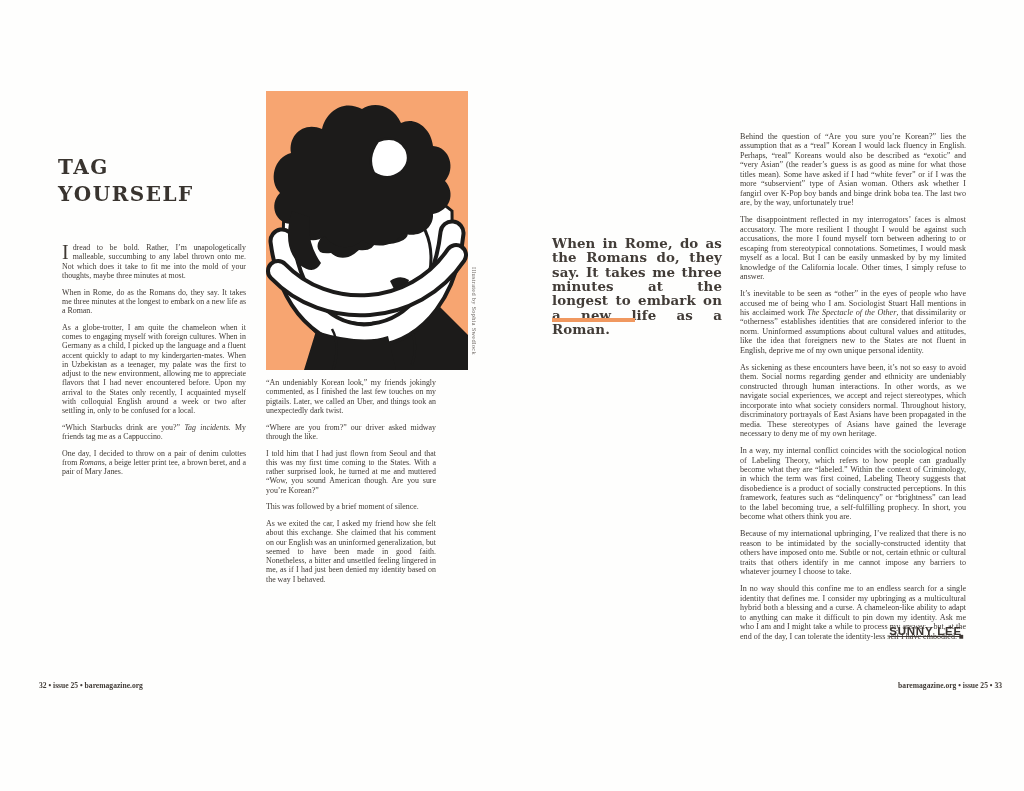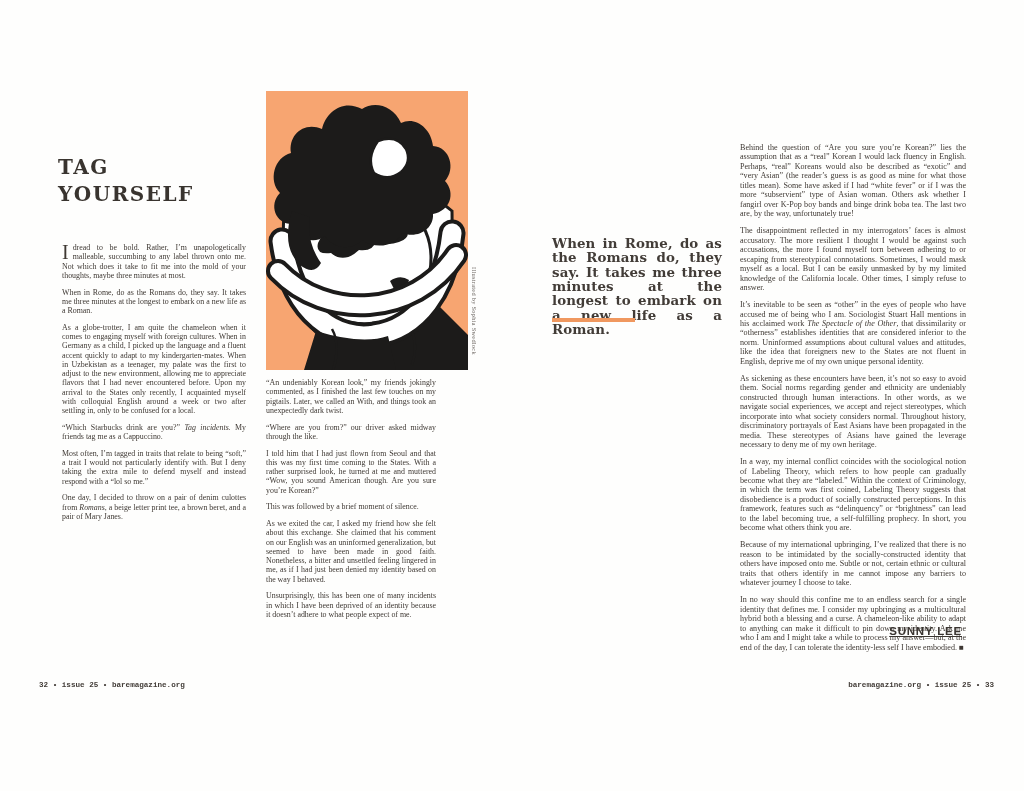--- a/index.html
+++ b/index.html
@@ -31,21 +31,21 @@
 
   .col{
     position:absolute;
     font-size:7.9px;line-height:1.17;
     text-align:justify;
     color:var(--ink);
   }
   .col .para{margin:0 0 7.5px 0;}
   .col1{left:62px;top:243px;width:184px;}
   .col2{left:266px;top:378px;width:170px;}
-  .col3{left:740px;top:143px;width:226px;font-size:8.1px;}
+  .col3{left:740px;top:132px;width:226px;font-size:8.1px;}
 
   .dropcap{
     float:left;
     font-size:20px;line-height:16px;
     padding:1px 4px 0 0;
     font-weight:normal;
   }
 
   .illustration{
     position:absolute;left:266px;top:91px;width:202px;height:279px;
@@ -83,42 +83,41 @@
     font-weight:bold;
     font-size:11.5px;letter-spacing:0.8px;
     color:#3A3531;
     text-decoration:underline;
   }
 
   .footer{
     position:absolute;top:681px;
     font-size:7.6px;font-weight:bold;
     color:#423C37;
-    font-family:Liberation Mono, monospace;
+    font-family:Liberation Serif, serif;
   }
   .footer-left{left:39px;}
-  .footer-right{right:30px;text-align:right;}
+  .footer-right{right:22px;text-align:right;}
 </style>
 </head>
 <body>
 
 <div class="spread">
 
   <header class="title">
     <div>TAG</div>
     <div>YOURSELF</div>
   </header>
 
   <section class="col col1">
     <p class="para"><span class="dropcap">I</span><span>dread to be bold. Rather, I’m unapologetically malleable, succumbing to any label thrown onto me. Not which does it take to fit me into the mold of your thoughts, maybe three minutes at most.</span></p>
     <div>
         <p class="para">When in Rome, do as the Romans do, they say. It takes me three minutes at the longest to embark on a new life as a Roman.</p>
         <p class="para">As a globe-trotter, I am quite the chameleon when it comes to engaging myself with foreign cultures. When in Germany as a child, I picked up the language and a fluent accent quickly to adapt to my kindergarten-mates. When in Uzbekistan as a teenager, my palate was the first to adjust to the new environment, allowing me to appreciate flavors that I had never encountered before. Upon my arrival to the States only recently, I acquainted myself with colloquial English around a week or two after settling in, only to be confused for a local.</p>
         <p class="para">“Which Starbucks drink are you?” <i>Tag incidents.</i> My friends tag me as a Cappuccino.</p>
-        <p class="para">Most often, I’m tagged in traits that relate to being “soft,” a trait I would not particularly identify with. But I deny taking the extra mile to defend myself and instead respond with a “lol so me.”</p>
         <p class="para">One day, I decided to throw on a pair of denim culottes from <i>Romans</i>, a beige letter print tee, a brown beret, and a pair of Mary Janes.</p>
       </div>
   </section>
 
   <figure class="illustration">
     <svg viewBox="0 0 202 279" xmlns="http://www.w3.org/2000/svg">
       <rect class="ill-bg" x="0" y="0" width="202" height="279"></rect>
 
       <polygon points="78,279 150,192 202,244 202,279" fill="#1c1b1a"></polygon>
 
@@ -141,26 +140,25 @@
       <path d="M96,18 C78,8 60,20 56,38 C38,30 22,44 25,62 C8,66 2,90 14,102 C2,114 10,134 27,133 C30,148 48,154 59,145 C67,158 86,160 96,149 C110,159 130,155 136,142 C152,148 168,138 167,123 C184,120 190,102 179,90 C190,78 184,56 167,55 C165,36 148,25 135,32 C127,14 108,10 96,18 Z" fill="#1c1b1a"></path>
       <path d="M26,120 q-11,36 8,54 q14,11 21,-2 q-15,-21 -11,-46 z" fill="#1c1b1a"></path>
 
       <path d="M112,50 q19,-7 28,8 q6,13 -5,23 q-13,10 -27,1 q-8,-15 4,-32 z" fill="#ffffff" stroke="#1c1b1a" stroke-width="2.5"></path>
     </svg>
   </figure>
 
   <div class="credit">Illustrated by Sophia Swedlock</div>
 
   <section class="col col2">
-      <p class="para">“An undeniably Korean look,” my friends jokingly commented, as I finished the last few touches on my pigtails. Later, we called an With, and things took an unexpectedly dark twist.</p>
+      <p class="para">“An undeniably Korean look,” my friends jokingly commented, as I finished the last few touches on my pigtails. Later, we called an Uber, and things took an unexpectedly dark twist.</p>
       <p class="para">“Where are you from?” our driver asked midway through the like.</p>
       <p class="para">I told him that I had just flown from Seoul and that this was my first time coming to the States. With a rather surprised look, he turned at me and muttered “Wow, you sound American though. Are you sure you’re Korean?”</p>
       <p class="para">This was followed by a brief moment of silence.</p>
       <p class="para">As we exited the car, I asked my friend how she felt about this exchange. She claimed that his comment on our English was an uninformed generalization, but seemed to have been made in good faith. Nonetheless, a bitter and unsettled feeling lingered in me, as if I had just been denied my identity based on the way I behaved.</p>
-      <p class="para">Unsurprisingly, this has been one of many incidents in which I have been deprived of an identity because it doesn’t adhere to what people expect of me.</p>
     </section>
 
   <aside class="quote">When in Rome, do as the Romans do, they say. It takes me three minutes at the longest to embark on a new life as a Roman.</aside>
   <div class="rule"></div>
 
   <section class="col col3">
       <p class="para">Behind the question of “Are you sure you’re Korean?” lies the assumption that as a “real” Korean I would lack fluency in English. Perhaps, “real” Koreans would also be described as “exotic” and “very Asian” (the reader’s guess is as good as mine for what those titles mean). Some have asked if I had “white fever” or if I was the more “subservient” type of Asian woman. Others ask whether I fangirl over K-Pop boy bands and binge drink boba tea. The last two are, by the way, unfortunately true!</p>
       <p class="para">The disappointment reflected in my interrogators’ faces is almost accusatory. The more resilient I thought I would be against such accusations, the more I found myself torn between adhering to or escaping from stereotypical connotations. Sometimes, I would mask myself as a local. But I can be easily unmasked by by my limited knowledge of the California locale. Other times, I simply refuse to answer.</p>
       <p class="para">It’s inevitable to be seen as “other” in the eyes of people who have accused me of being who I am. Sociologist Stuart Hall mentions in his acclaimed work <i>The Spectacle of the Other</i>, that dissimilarity or “otherness” establishes identities that are considered inferior to the norm. Uninformed assumptions about cultural values and attitudes, like the idea that foreigners new to the States are not fluent in English, deprive me of my own unique personal identity.</p>
       <p class="para">As sickening as these encounters have been, it’s not so easy to avoid them. Social norms regarding gender and ethnicity are undeniably constructed through human interactions. In other words, as we navigate social experiences, we accept and reject stereotypes, which incorporate into what society considers normal. Throughout history, discriminatory portrayals of East Asians have been propagated in the media. These stereotypes of Asians have gained the leverage necessary to deny me of my own heritage.</p>

